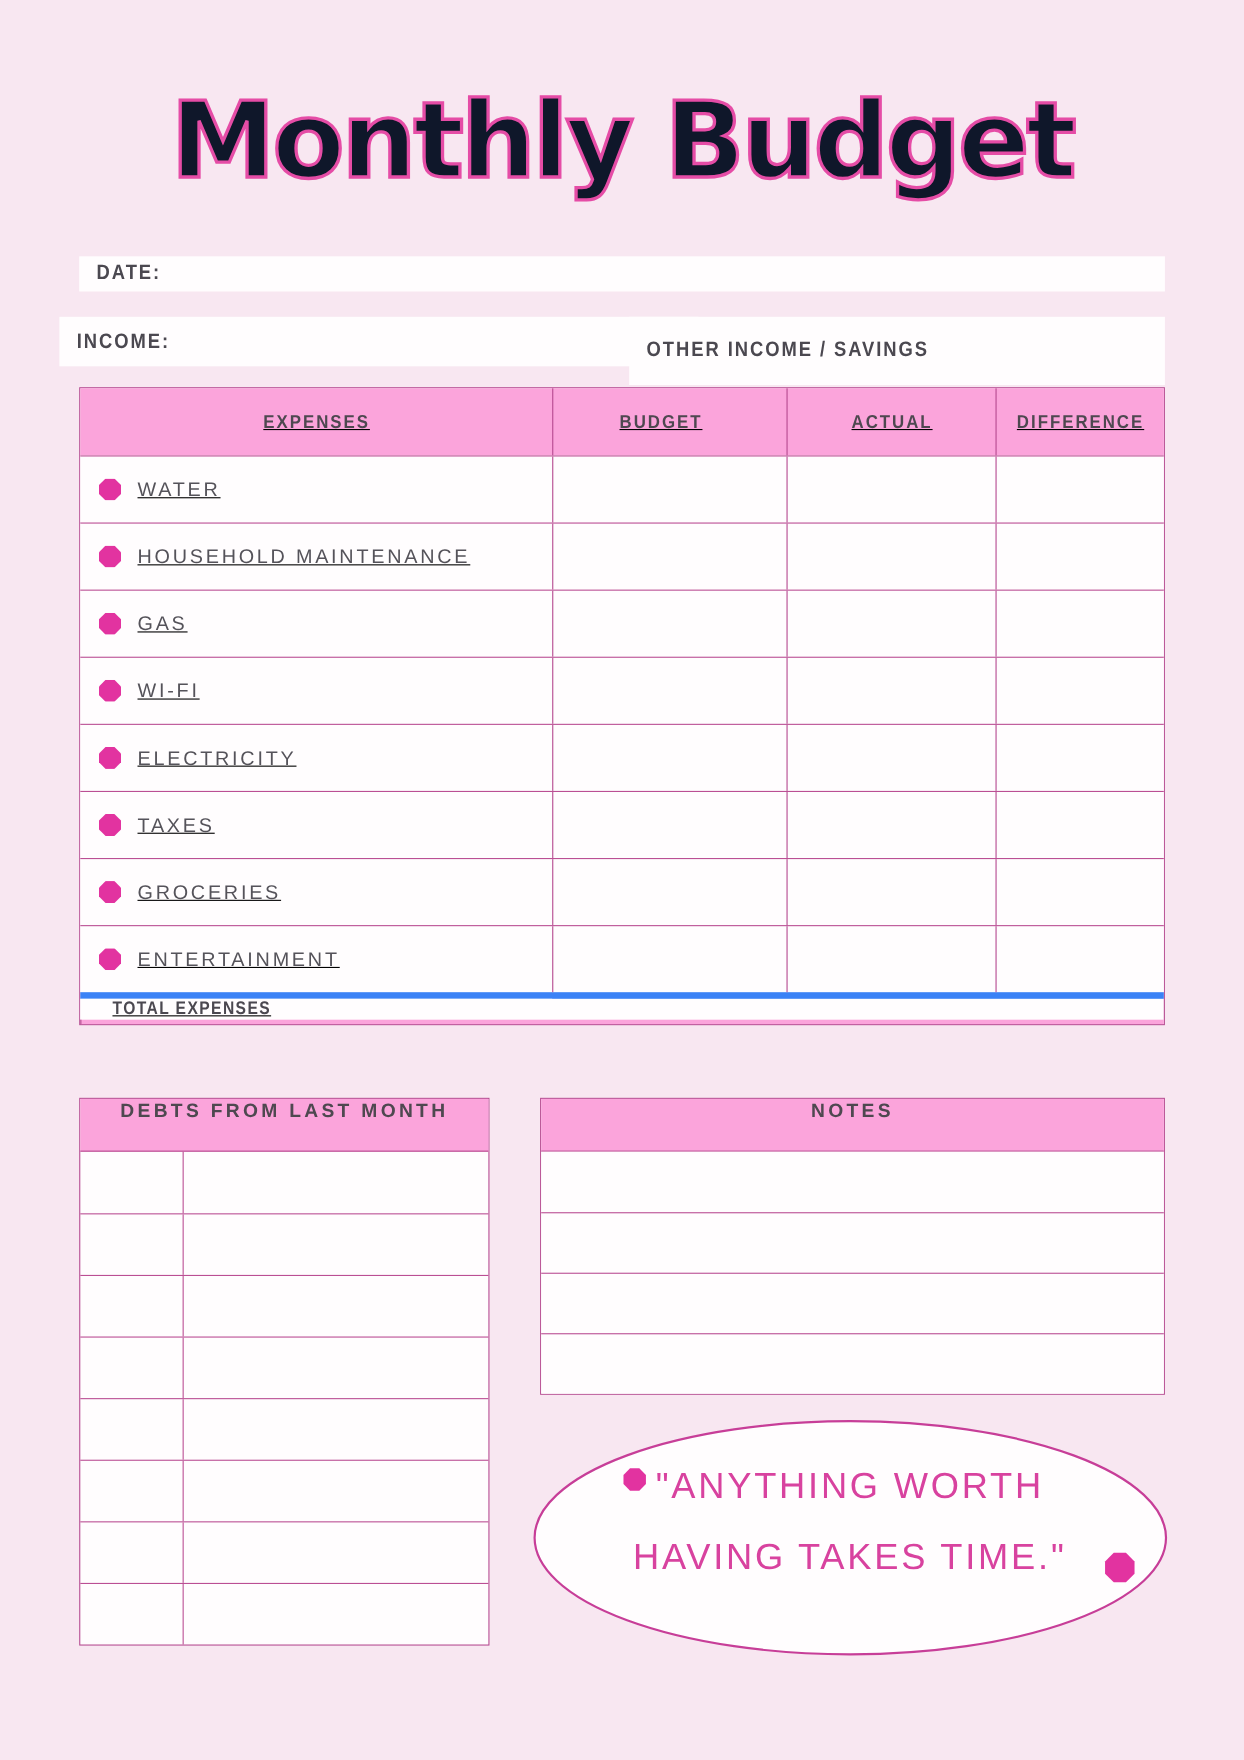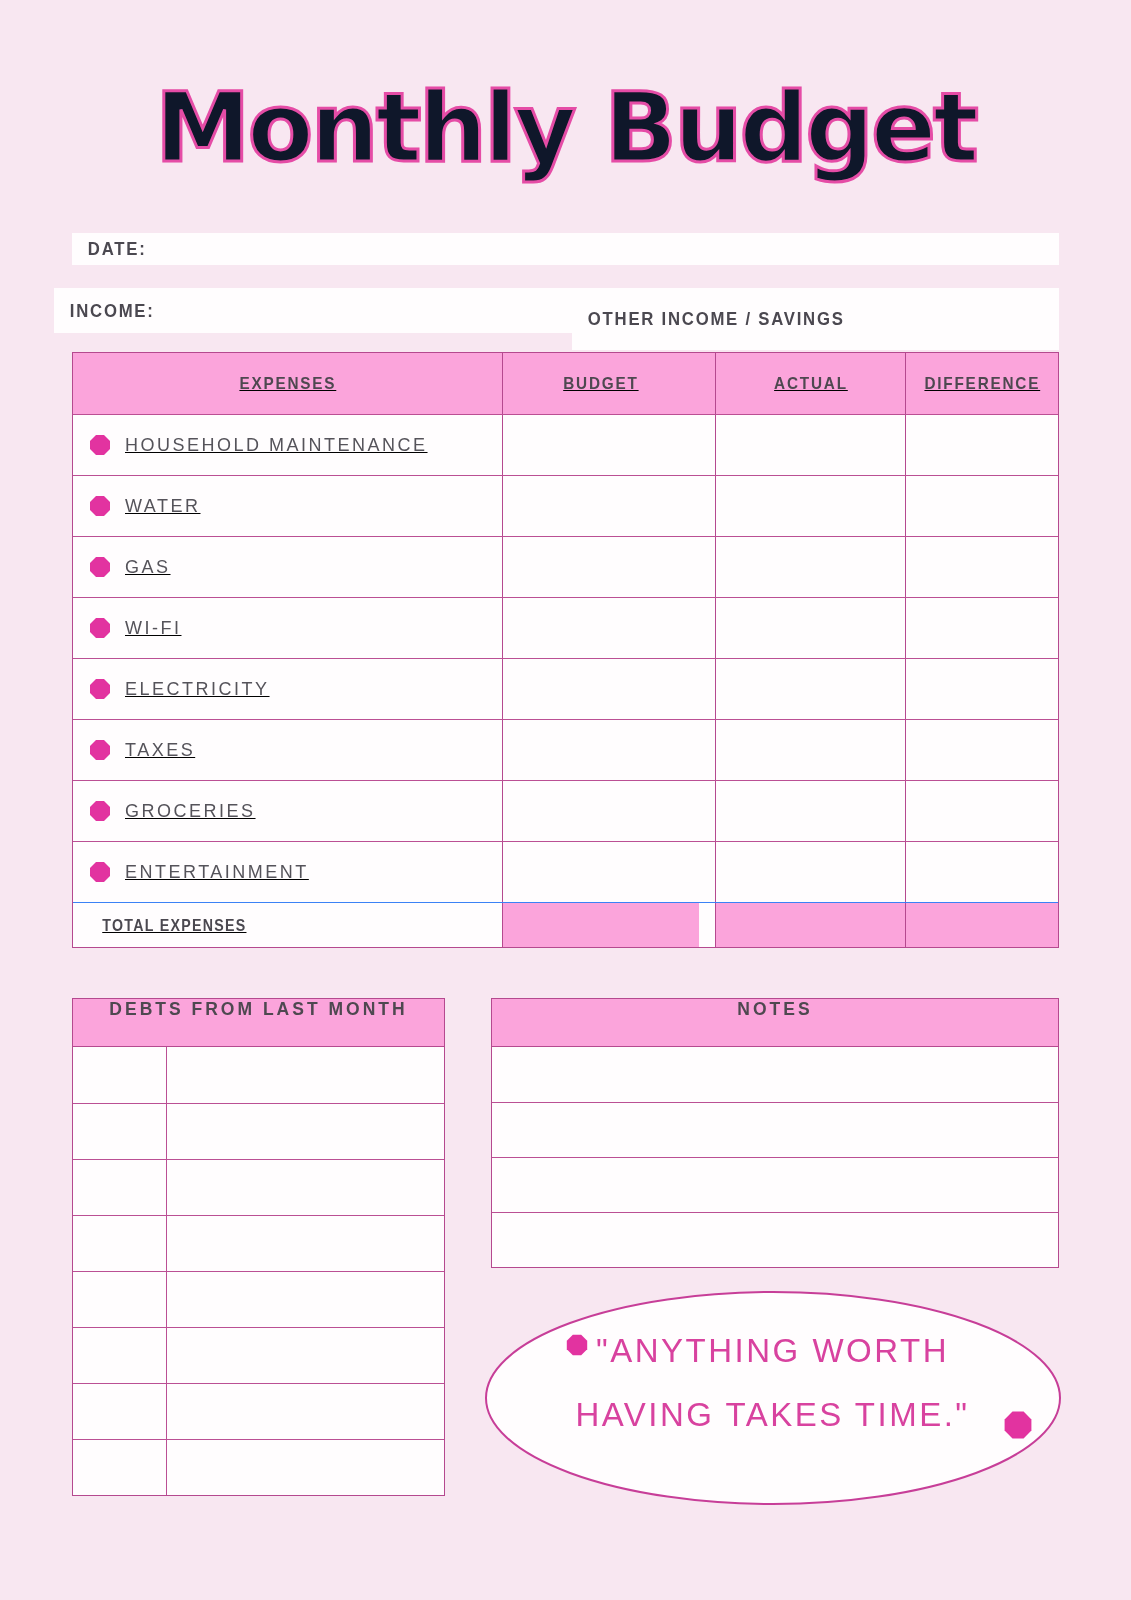--- a/index.html
+++ b/index.html
@@ -45,21 +45,21 @@
   .c2 { width:190px; border-left:1px solid #b5498f;margin-left:16px; }
   .c3 { flex:1;      border-left:1px solid #b5498f; }
   .exp-row { display:flex; height:61px; border-top:1px solid #bb4f94; background:#fffdfe; }
   .exp-cell { display:flex; align-items:center; }
   .bullet {
     width:20px; height:20px; margin-left:17px; margin-right:15px; flex:0 0 auto;
     background:#e233a0;
     clip-path:polygon(30% 0,70% 0,100% 30%,100% 70%,70% 100%,30% 100%,0 70%,0 30%);
   }
   .exp-label { font-size:18px; letter-spacing:2.5px; color:#55535a; white-space:nowrap; }
-  .exp-total { display:flex; height:45px; border-top:1px solid #3b82f6; }
+  .exp-total { display:flex; height:29px; border-top:6px solid #3b82f6;flex-direction:column; }
   .exp-total-label { display:flex; align-items:center; width:429px; background:#fffdfe; }
   .exp-total-label span {
     display:inline-block; padding-left:34px; font-weight:700; font-size:16.5px;
     letter-spacing:1.5px; color:#4b4850; transform:scaleX(.86);
     transform-origin:left center; white-space:nowrap;
   }
   .exp-total-cell { background:#fba4db; }
 
   
   .sec-header {
@@ -124,30 +124,30 @@
           <span>ACTUAL</span>
         </div>
       <div class="exp-hcell c3">
           <span>DIFFERENCE</span>
         </div>
     </div>
     <div id="exp-rows">
         <div class="exp-row">
           <div class="exp-cell c0">
             <div class="bullet"></div>
+            <div class="exp-label">WATER</div>
+          </div>
+          <div class="exp-cell c1"></div>
+          <div class="exp-cell c2"></div>
+          <div class="exp-cell c3"></div>
+        </div>
+        <div class="exp-row">
+          <div class="exp-cell c0">
+            <div class="bullet"></div>
             <div class="exp-label">HOUSEHOLD MAINTENANCE</div>
-          </div>
-          <div class="exp-cell c1"></div>
-          <div class="exp-cell c2"></div>
-          <div class="exp-cell c3"></div>
-        </div>
-        <div class="exp-row">
-          <div class="exp-cell c0">
-            <div class="bullet"></div>
-            <div class="exp-label">WATER</div>
           </div>
           <div class="exp-cell c1"></div>
           <div class="exp-cell c2"></div>
           <div class="exp-cell c3"></div>
         </div>
         <div class="exp-row">
           <div class="exp-cell c0">
             <div class="bullet"></div>
             <div class="exp-label">GAS</div>
           </div>

